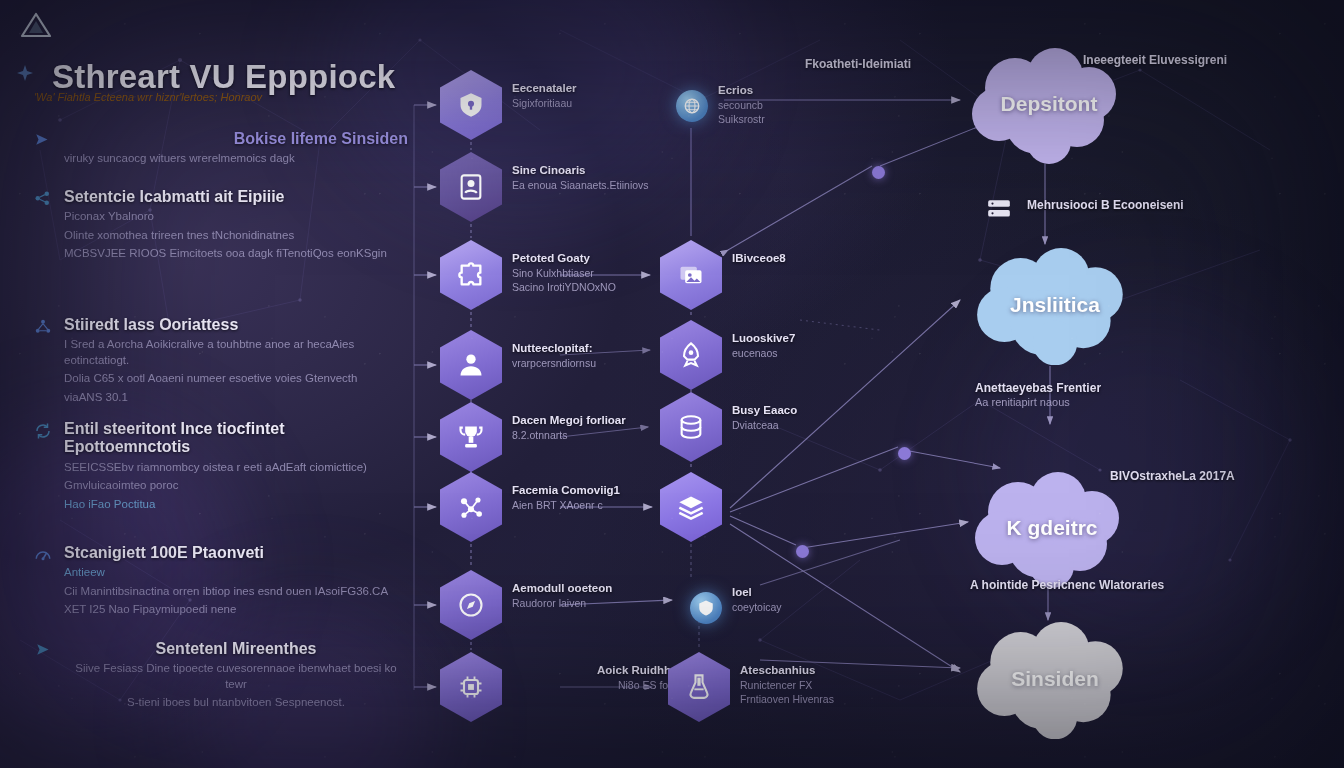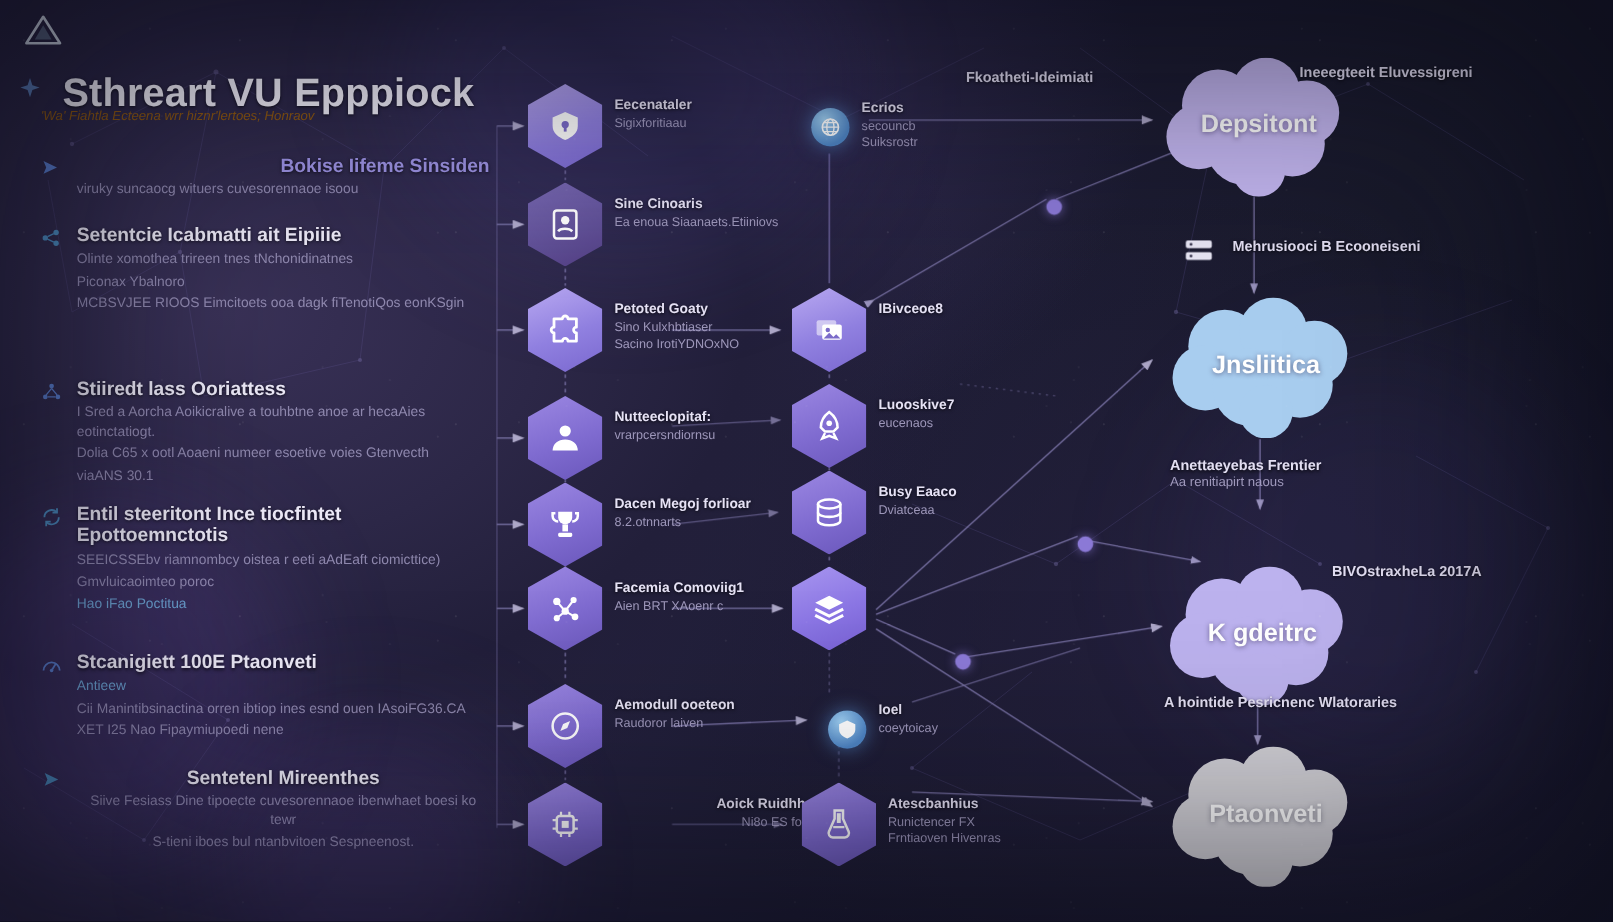--- a/index.html
+++ b/index.html
@@ -153,34 +153,34 @@
     </div>
     <div class="panel-title">Sthreart VU Epppiock</div>
     <div class="panel-sub">'Wa' Fiahtla  Ecteena  wrr hiznr'lertoes; Honraov</div>
 
     <div id="feature-list">
         <div class="feat" style="top: 130px;">
           <span class="f-ic"><svg viewBox="0 0 24 24" style="width:18px;height:18px;color:#5a7fd0">
               <path d="M3 3 L18 10 L3 17 L6 10 Z" fill="currentColor"></path>
             </svg></span>
           <div class="f-h accent">Bokise Iifeme Sinsiden</div>
-          <div class="f-l">viruky suncaocg  wituers  cuvesorennaoe isoou</div>
+          <div class="f-l">viruky suncaocg  wituers  wrerelmemoics dagk</div>
         </div>
         <div class="feat" style="top: 188px;">
           <span class="f-ic"><svg viewBox="0 0 24 24" style="width:18px;height:18px;color:#4d8fc4">
               <circle cx="17" cy="5" r="3" fill="currentColor"></circle>
               <circle cx="5" cy="11" r="3" fill="currentColor"></circle>
               <circle cx="17" cy="17" r="3" fill="currentColor"></circle>
               <g stroke="currentColor" stroke-width="1.6">
                 <path d="M7.5 9.6 L14.5 6.2M7.5 12.4 L14.5 15.6"></path>
               </g>
             </svg></span>
           <div class="f-h">Setentcie  Icabmatti ait Eipiiie</div>
+          <div class="f-l">Piconax  Ybalnoro</div>
           <div class="f-l">Olinte xomothea trireen tnes tNchonidinatnes</div>
-          <div class="f-l">Piconax  Ybalnoro</div>
           <div class="f-l">MCBSVJEE RIOOS Eimcitoets  ooa dagk fiTenotiQos  eonKSgin</div>
         </div>
         <div class="feat" style="top: 316px;">
           <span class="f-ic"><svg viewBox="0 0 24 24" style="width:18px;height:18px;color:#5a7fd0">
               <circle cx="12" cy="5" r="2.6" fill="currentColor"></circle>
               <circle cx="5" cy="17" r="2.6" fill="currentColor"></circle>
               <circle cx="19" cy="17" r="2.6" fill="currentColor"></circle>
               <g stroke="currentColor" stroke-width="1.5">
                 <path d="M12 7.6 L6 14.8M12 7.6 L18 14.8M7.6 17h8.8"></path>
               </g>
@@ -562,21 +562,21 @@
             <g fill="#d4d3d8">
               <circle cx="52" cy="40" r="30"></circle>
               <circle cx="92" cy="28" r="28"></circle>
               <circle cx="126" cy="46" r="27"></circle>
               <circle cx="36" cy="66" r="27"></circle>
               <circle cx="74" cy="74" r="32"></circle>
               <circle cx="114" cy="72" r="27"></circle>
               <circle cx="86" cy="94" r="22"></circle>
             </g>
           </svg>
-          <div class="cl-txt">Ptaonveti</div>
+          <div class="cl-txt">Sinsiden</div>
         </div>
       </div>
     <div id="edgelabel-layer">
         <div class="edgelabel" style="left: 805px; top: 57px;">
           <div class="el-t">Fkoatheti-Ideimiati</div>
         </div>
         <div class="edgelabel" style="left: 1027px; top: 198px;">
           <div class="el-t">Mehrusiooci B Ecooneiseni</div>
         </div>
         <div class="edgelabel" style="left: 975px; top: 381px;">

